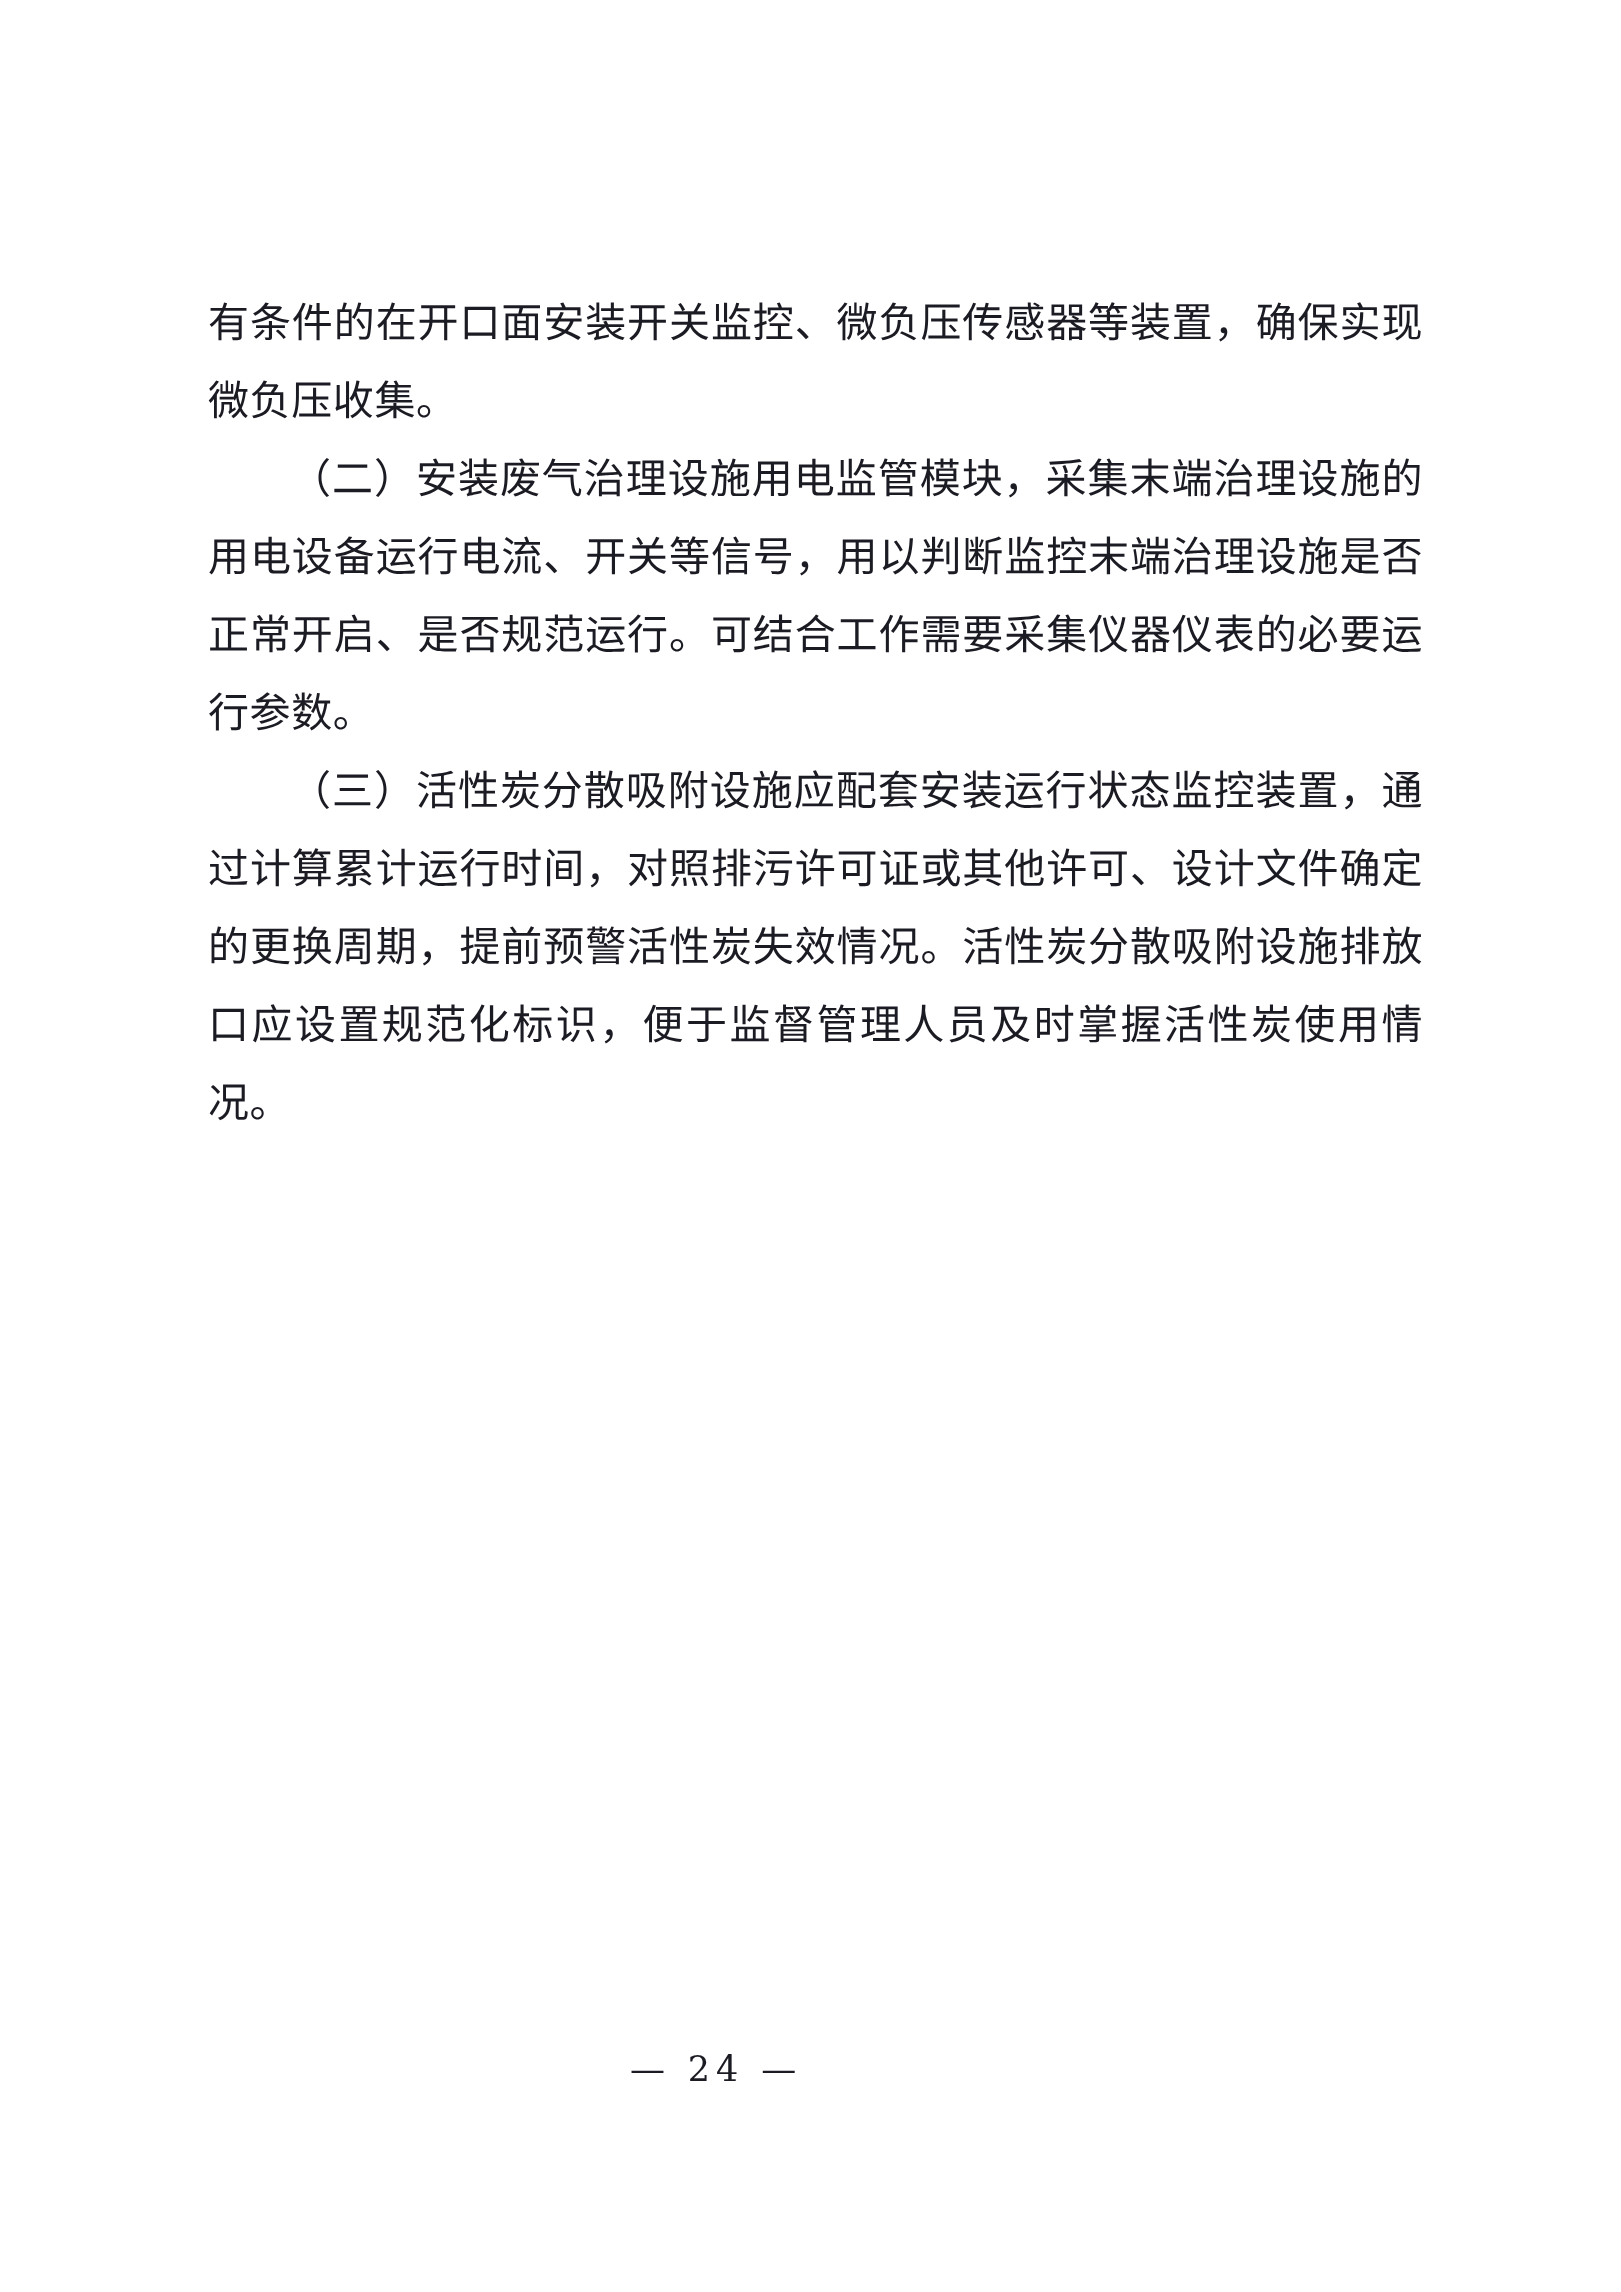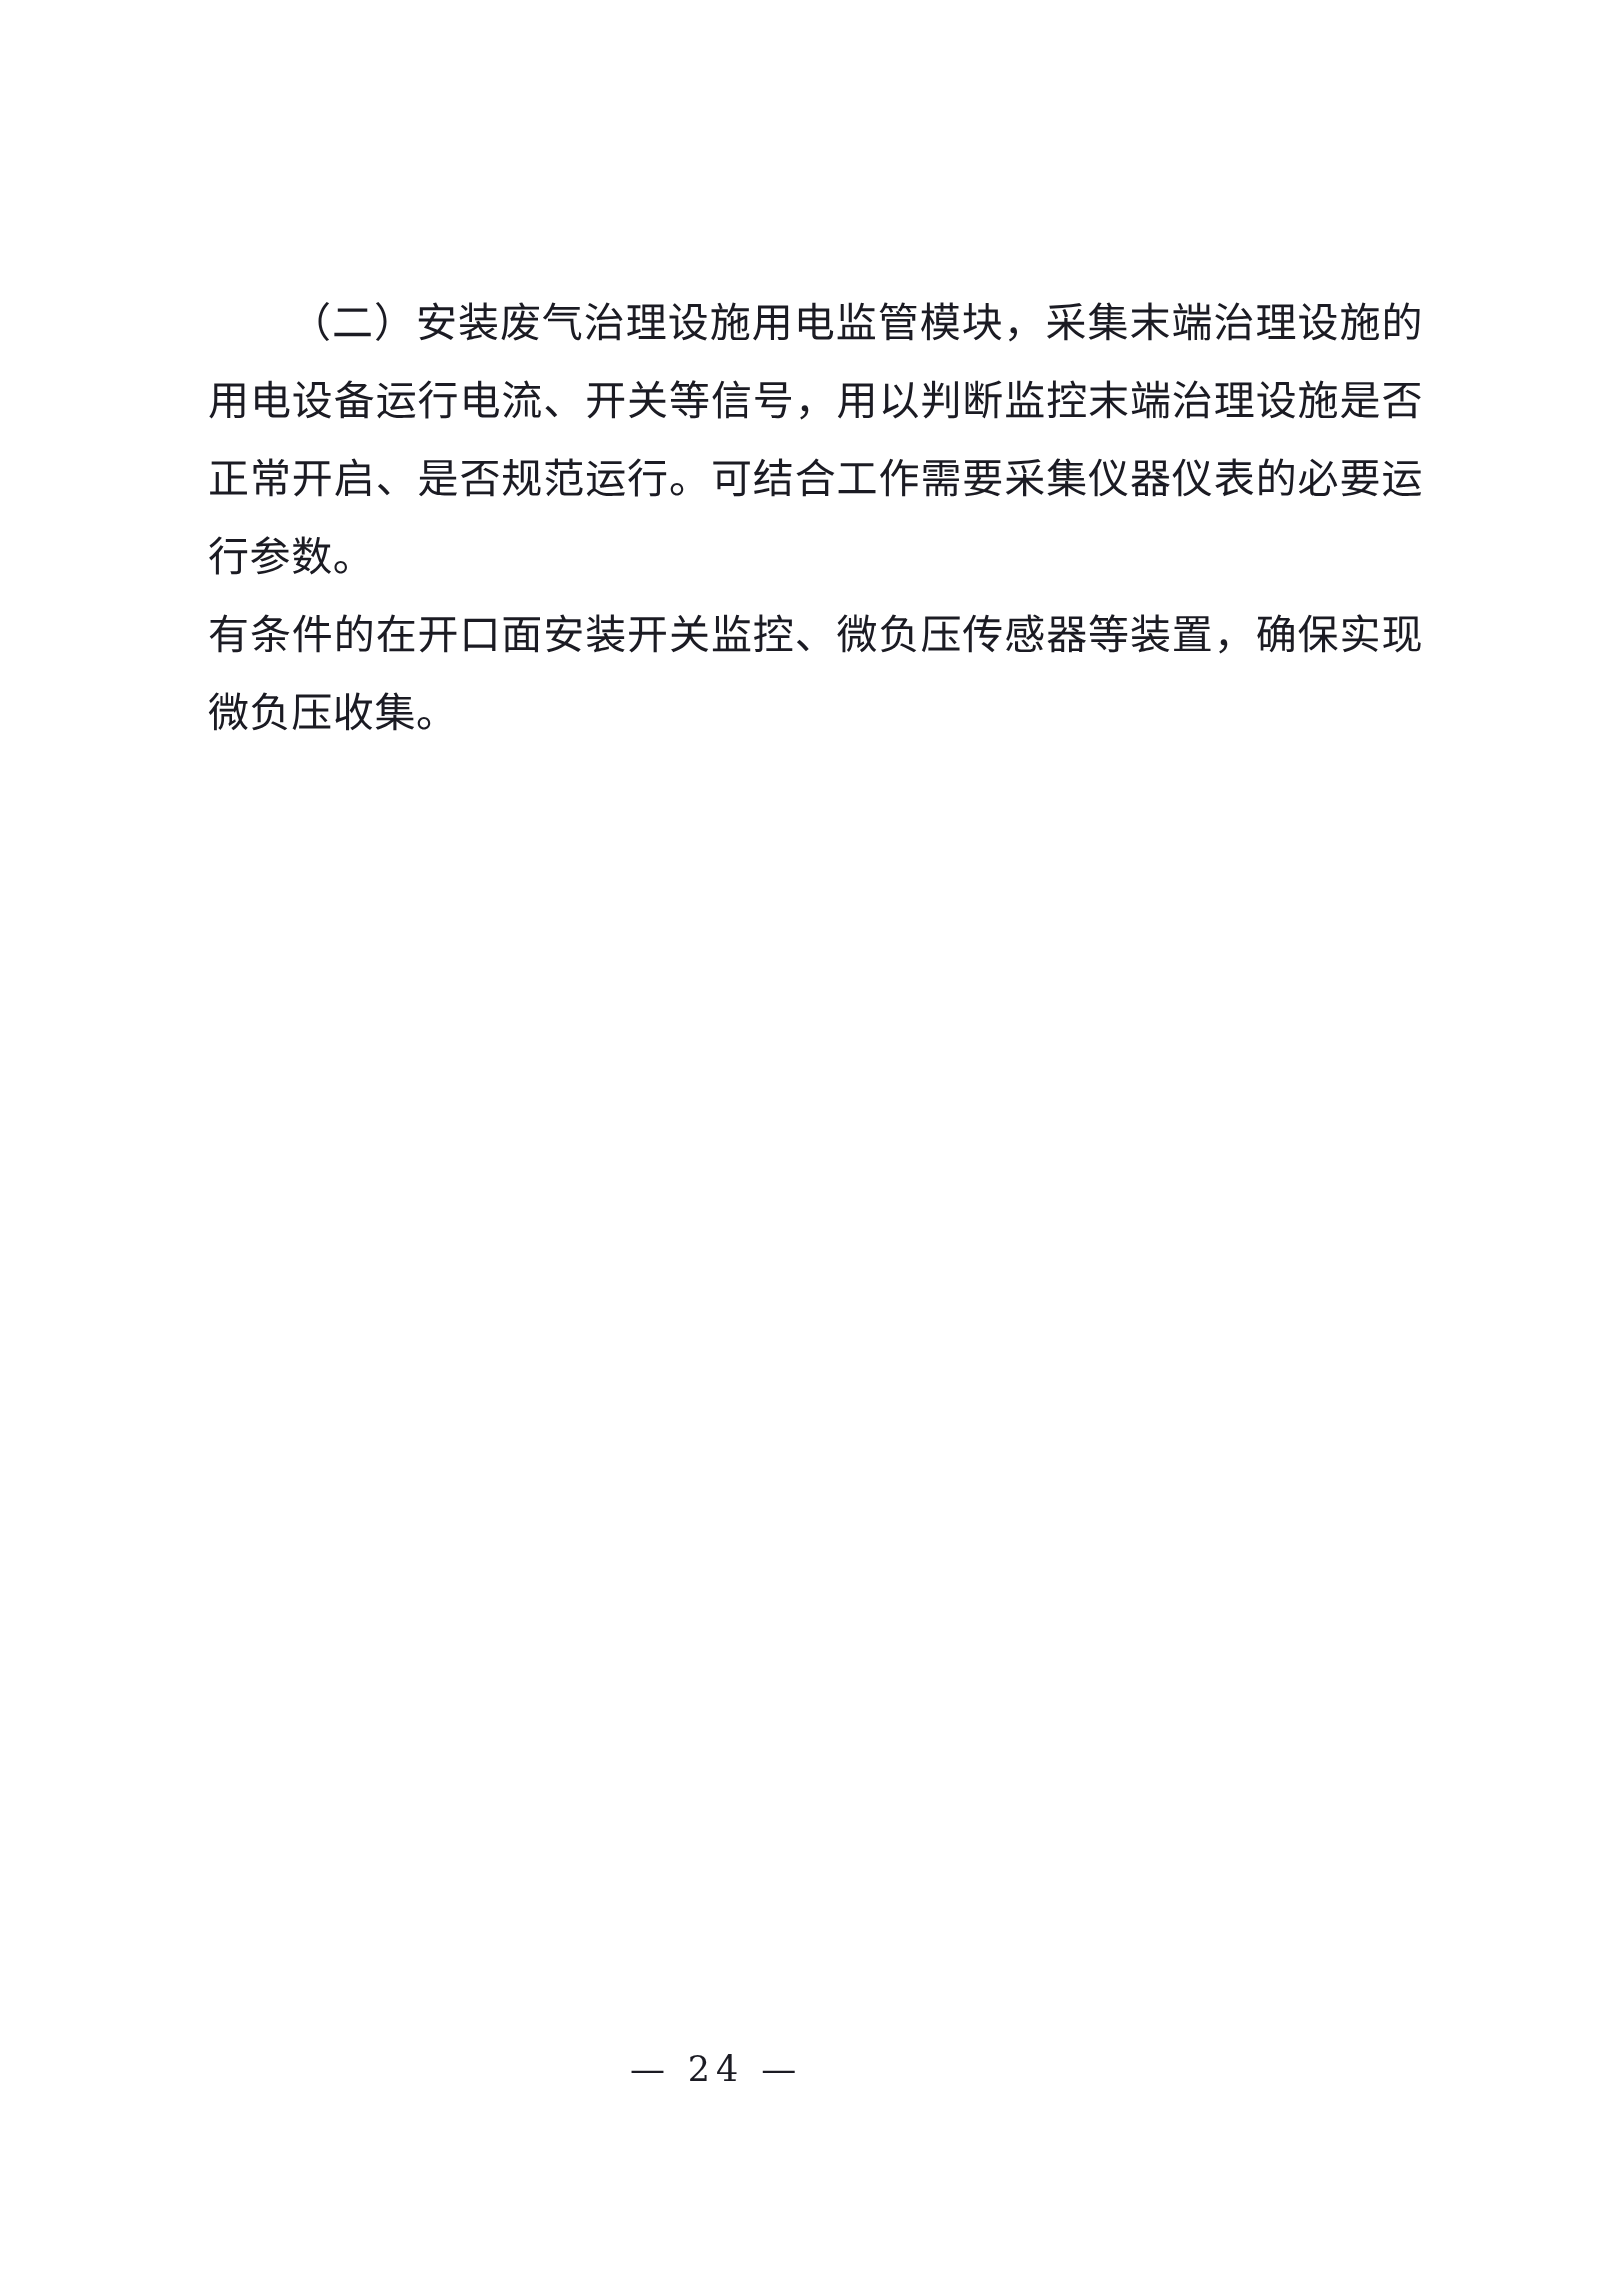--- a/index.html
+++ b/index.html
@@ -51,24 +51,25 @@
     letter-spacing: 5.9px;
   }
 </style>
 </head>
 <body>
 
 <div class="page">
 
   <div class="content">
 
+    <p class="para">有条件的在开口面安装开关监控、微负压传感器等装置，确保实现微负压收集。</p>
+
     <p class="para indent">（二）安装废气治理设施用电监管模块，采集末端治理设施的用电设备运行电流、开关等信号，用以判断监控末端治理设施是否正常开启、是否规范运行。可结合工作需要采集仪器仪表的必要运行参数。</p>
 
-    <p class="para">有条件的在开口面安装开关监控、微负压传感器等装置，确保实现微负压收集。</p>
-
+    <p class="para indent">（三）活性炭分散吸附设施应配套安装运行状态监控装置，通过计算累计运行时间，对照排污许可证或其他许可、设计文件确定的更换周期，提前预警活性炭失效情况。活性炭分散吸附设施排放口应设置规范化标识，便于监督管理人员及时掌握活性炭使用情况。</p>
 
   </div>
 
   <div class="footer">
     <span class="page-number">— 24 —</span>
   </div>
 
 </div>
 
 

